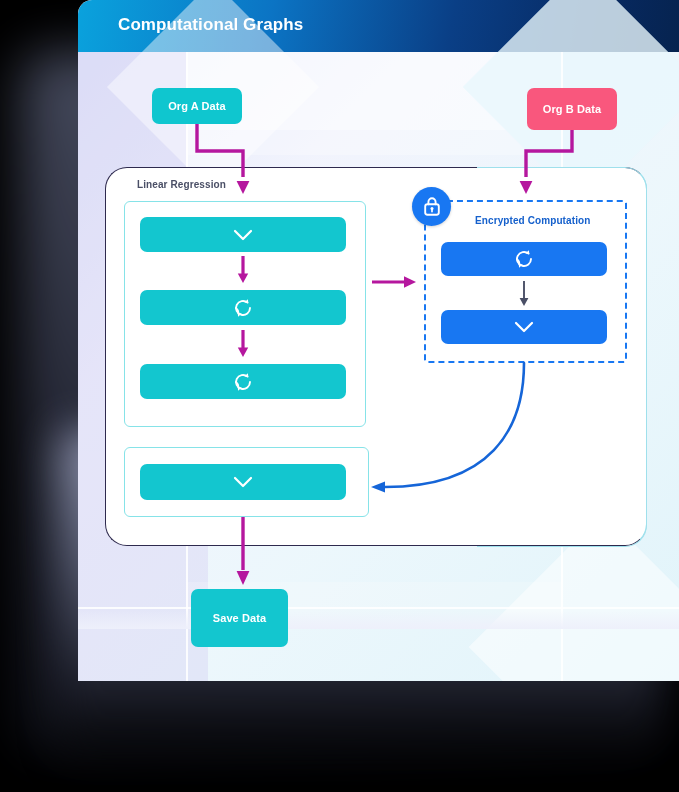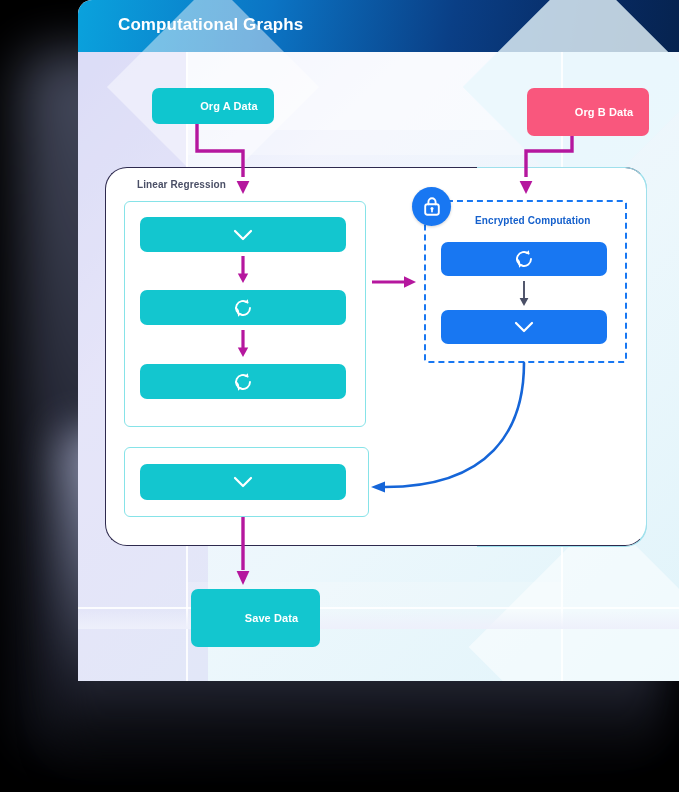--- a/index.html
+++ b/index.html
@@ -191,24 +191,23 @@
 
   
   .node {
     position: absolute;
     display: flex; align-items: center; justify-content: center;
     border-radius: 7px;
     color: #ffffff;
     font-size: 11px;
     font-weight: bold;
     letter-spacing: .1px;
-    padding-left: 32px;
   }
   .node-a    { left: 152px; top: 88px;  width: 90px; height: 36px; background: #0fc6cf; }
-  .node-b    { left: 527px; top: 88px;  width: 90px; height: 48px; background: #f9577d; }
+  .node-b    { left: 527px; top: 88px;  width: 90px; height: 42px; background: #f9577d; }
   .node-save { left: 191px; top: 589px; width: 97px; height: 58px; background: #13c6cf; }
 
   
   .connectors {
     position: absolute;
     left: 0; top: 0;
     width: 679px; height: 792px;
     pointer-events: none;
   }
 

